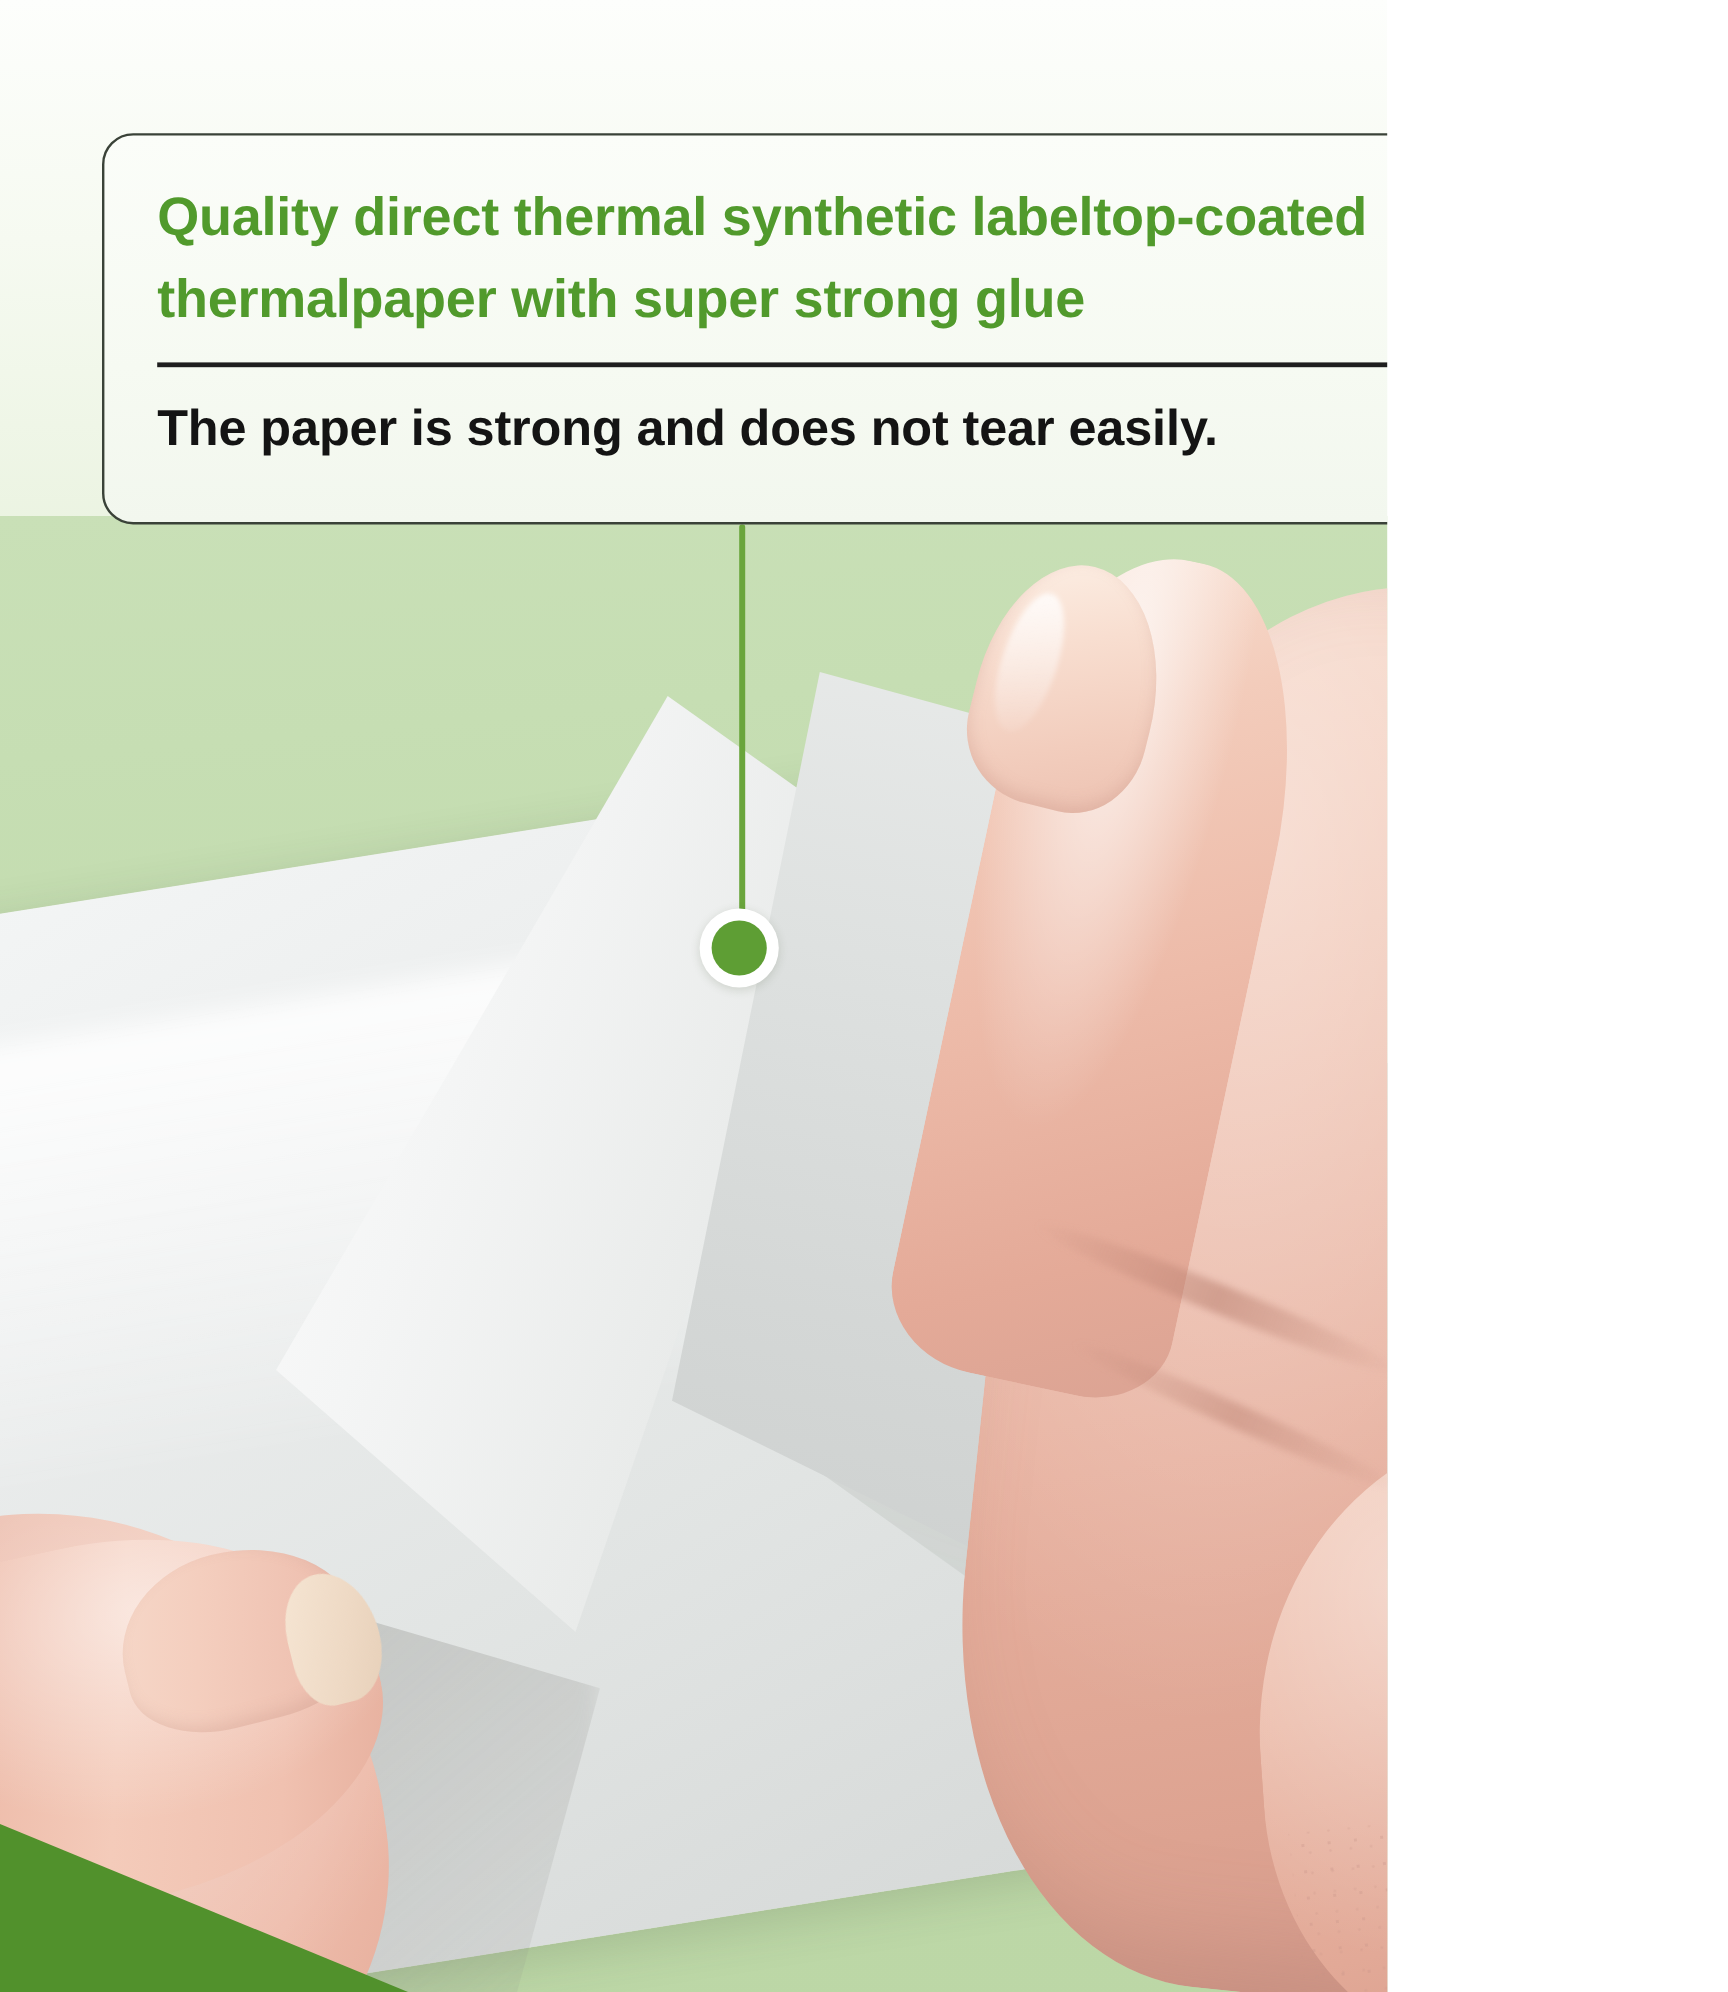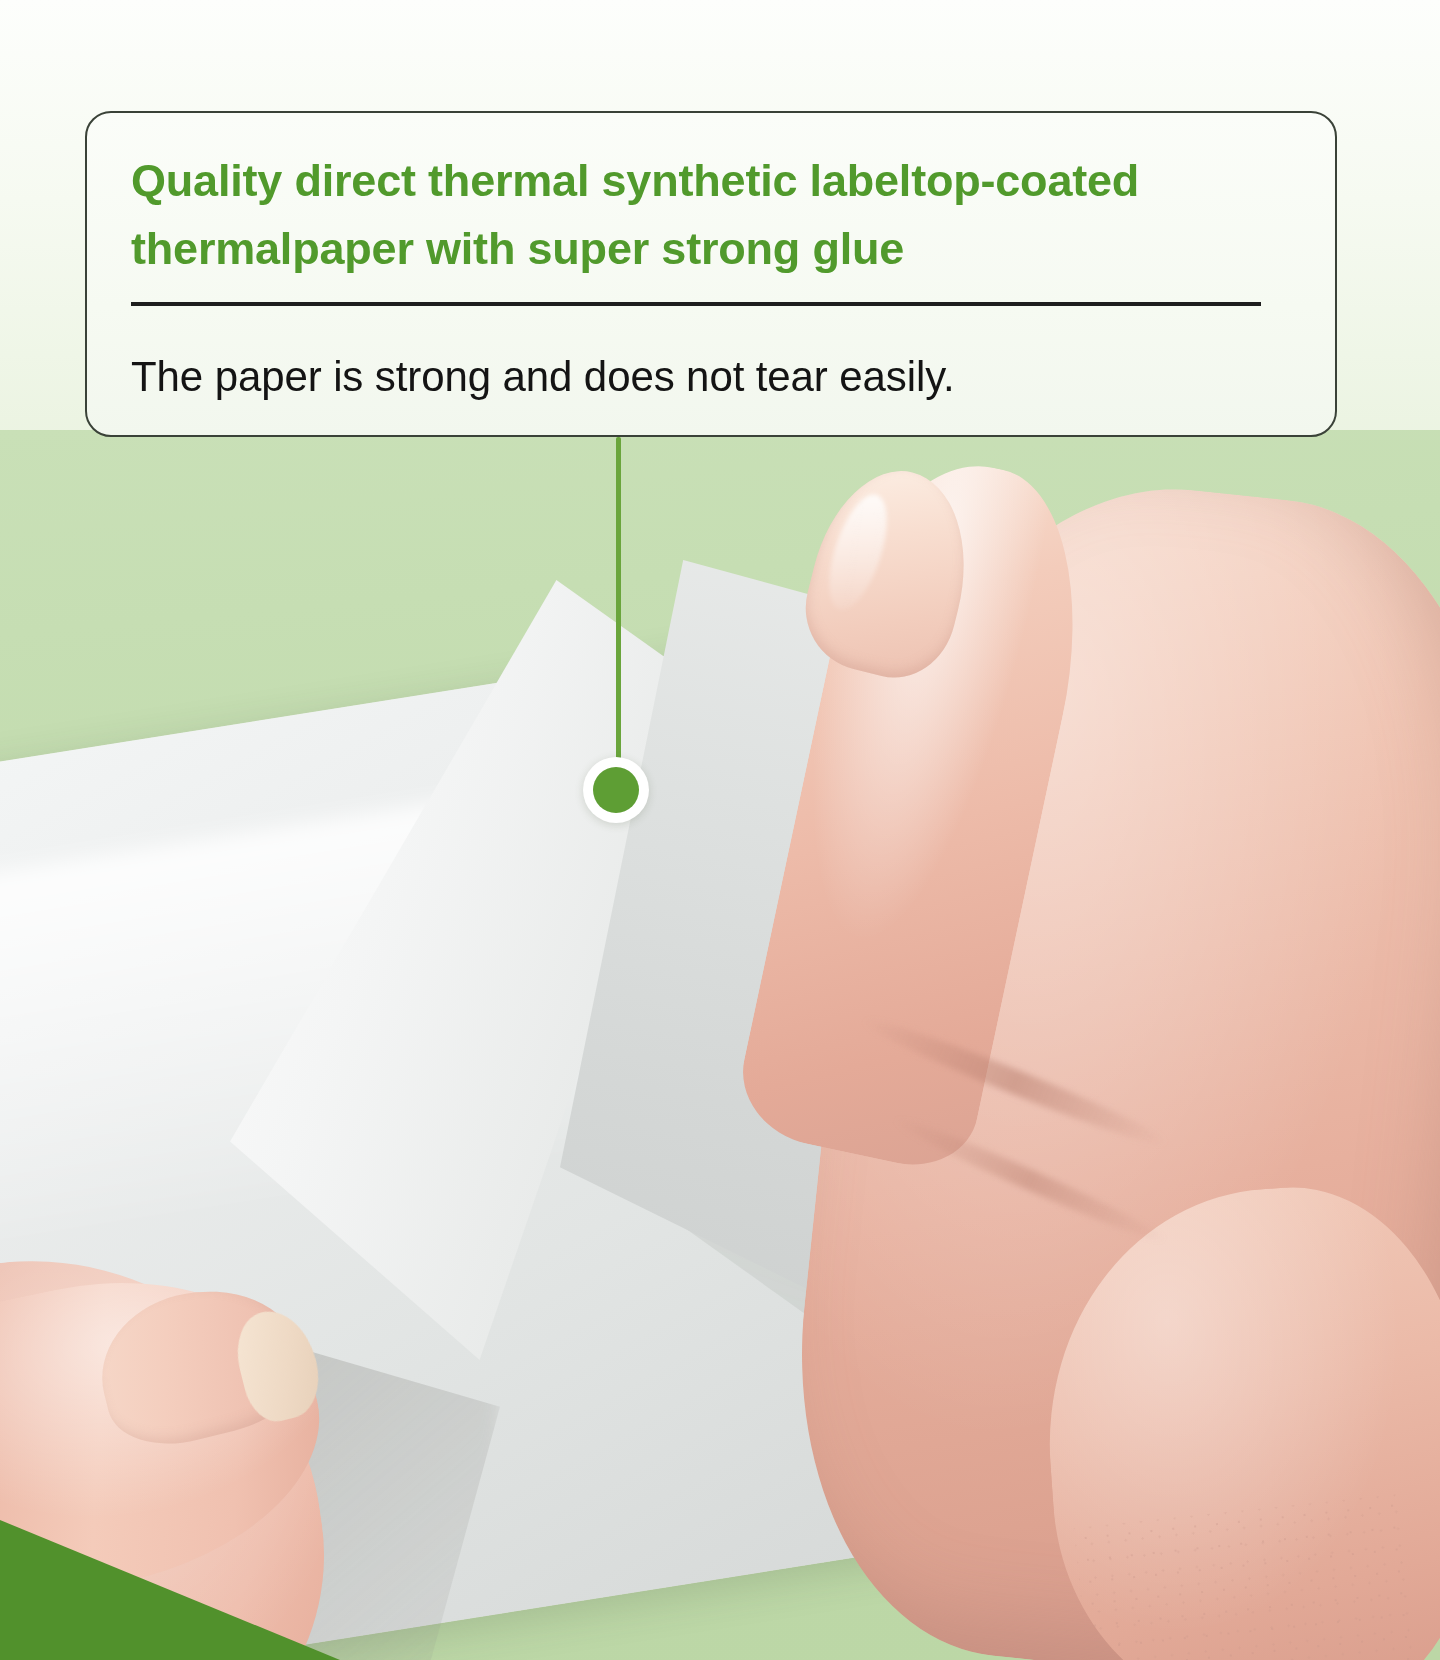--- a/index.html
+++ b/index.html
@@ -6,21 +6,21 @@
   * { margin:0; padding:0; box-sizing:border-box; }
   html, body { width:1440px; height:1660px; }
   body {
     font-family: "Liberation Sans", sans-serif;
     overflow:hidden;
     background:#ffffff;
   }
 
   .stage {
     position:relative;
-    width:1440px;
+    width:1156px;
     height:1660px;
     overflow:hidden;
     background:#ffffff;
   }
 
   
   .bg-gradient {
     position:absolute;
     inset:0;
     background:linear-gradient(180deg,
@@ -295,24 +295,24 @@
     line-height:1.52;
     letter-spacing:-0.2px;
   }
   .callout-divider {
     margin-top:18px;
     width:1130px;
     height:4px;
     background:#1e1e1e;
   }
   .callout-body {
-    margin-top:44px;
+    margin-top:24px;
     color:#141414;
     font-size:42px;
-    font-weight:normal;
+    font-weight:bold;
     line-height:1.3;
     letter-spacing:-0.1px;
   }
 </style>
 </head>
 <body>
 
 <div class="stage">
 
   <div class="bg-gradient"></div>

